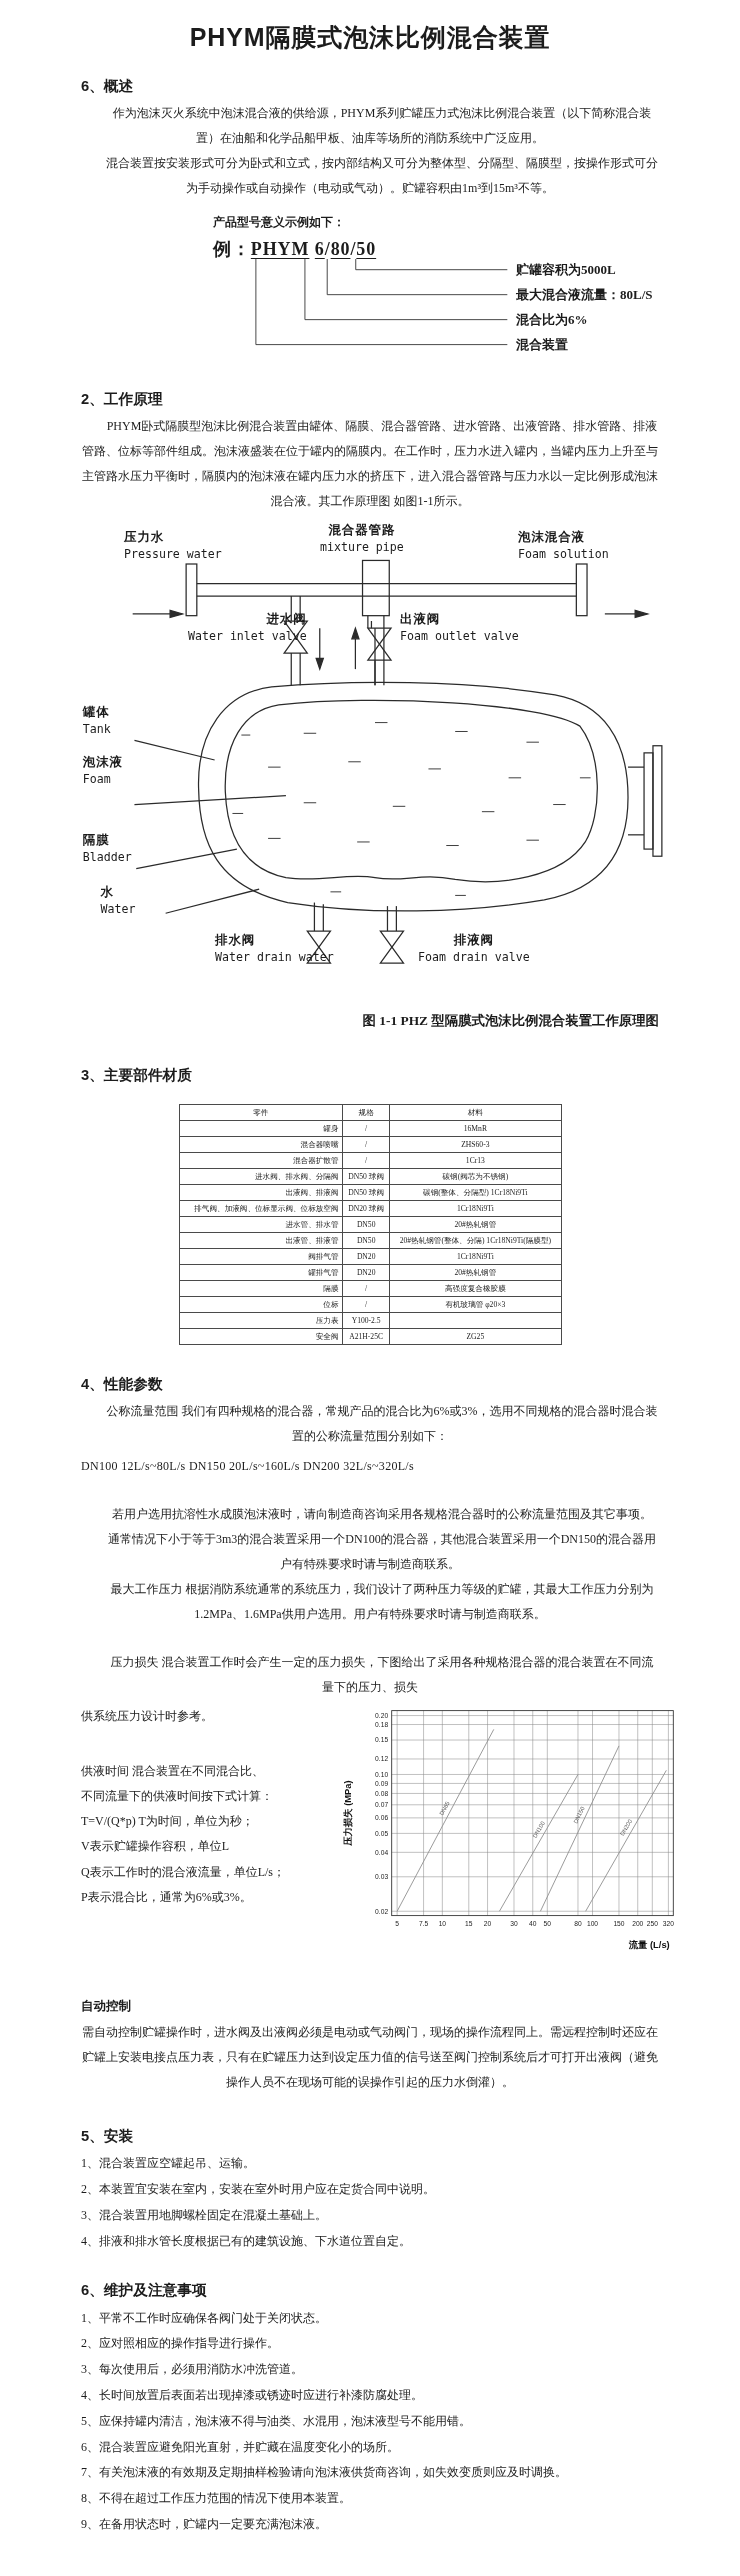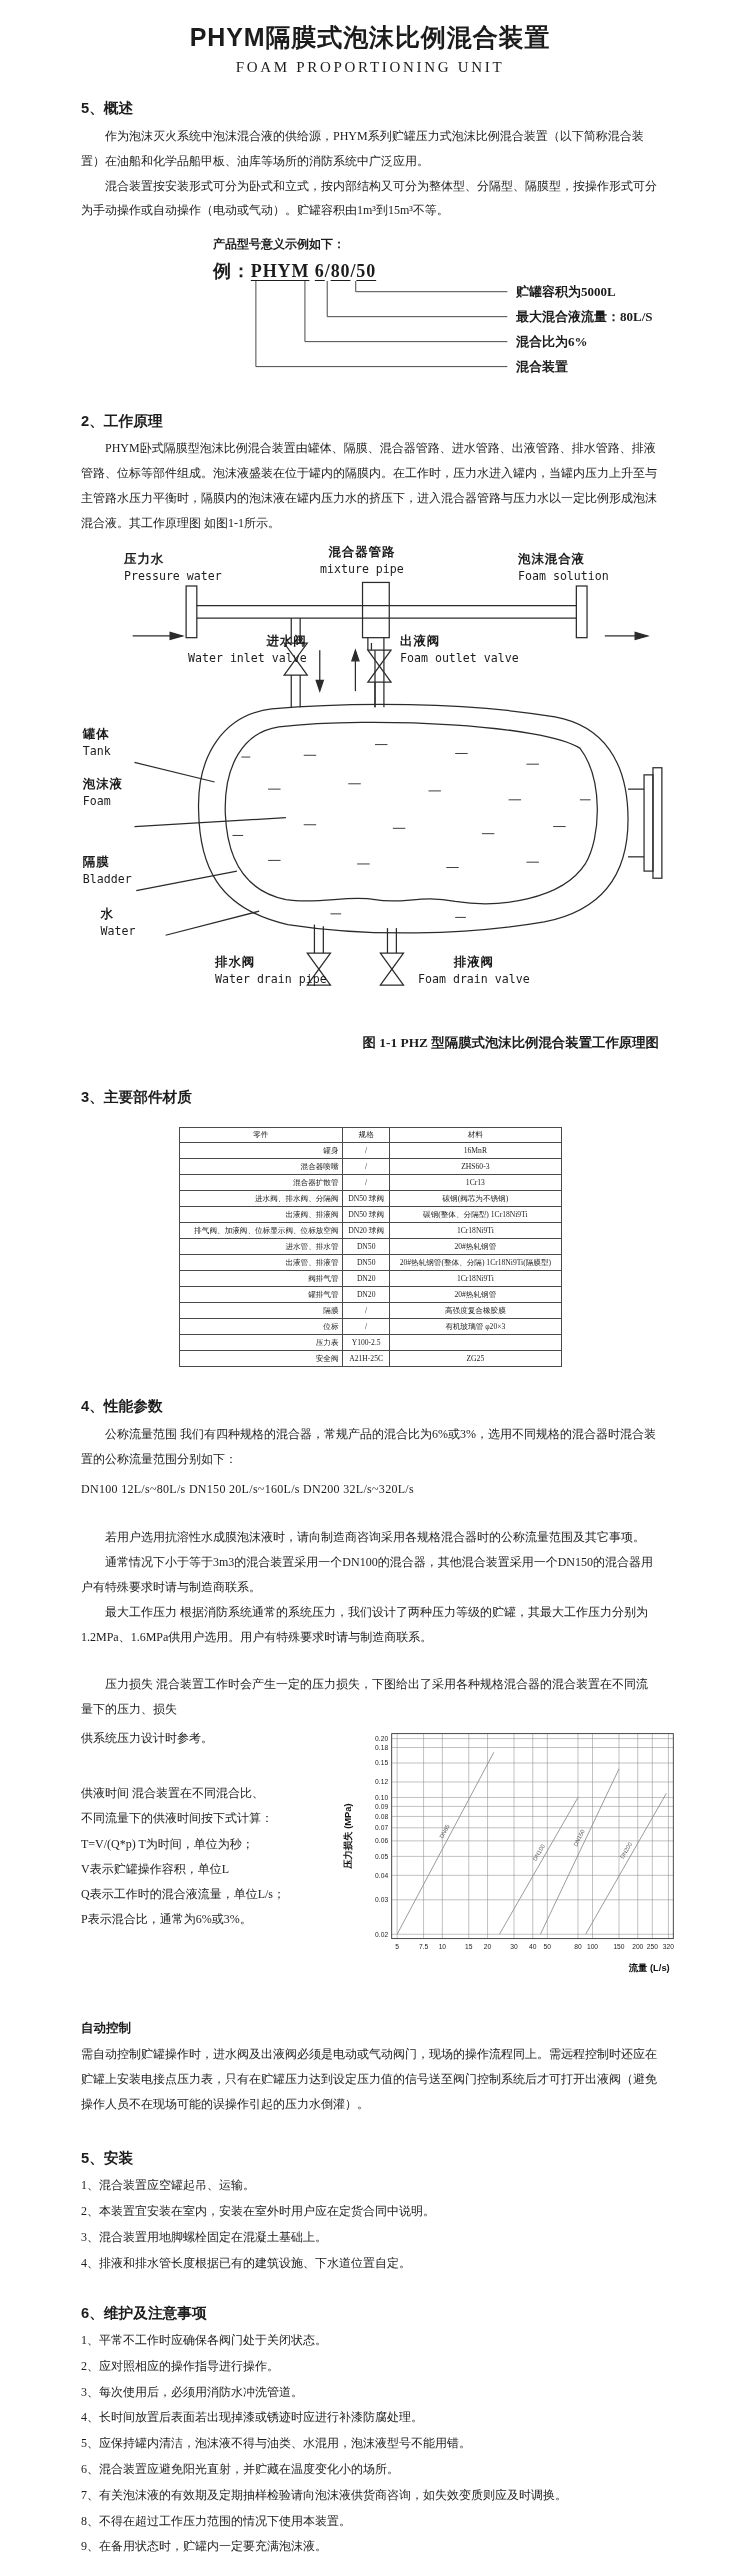--- a/index.html
+++ b/index.html
@@ -4,21 +4,21 @@
 <style>
   html,body{margin:0;padding:0;background:#ffffff;}
   .page{width:740px;margin:0 auto;background:#fff;color:#1c1c1c;
     font-family:"Liberation Serif","DejaVu Serif",serif;position:relative;padding-top:21px;}
   .content{width:578px;margin:0 auto;}
   .doc-title{font-family:"Liberation Sans","DejaVu Sans",sans-serif;font-weight:bold;
     font-size:25px;text-align:center;letter-spacing:0.9px;margin:0;}
   .doc-subtitle{font-size:15px;text-align:center;letter-spacing:2.7px;margin:5.3px 0 16px 0;}
   .sec-head{font-family:"Liberation Sans","DejaVu Sans",sans-serif;font-weight:bold;
     font-size:14.7px;margin:23px 0 5.3px 0;}
-  .para{font-size:12px;line-height:2.08;text-indent:2em;margin:0;}
+  .para{font-size:12px;line-height:2.08;text-indent:2em;margin:0;text-align:center;}
   .para.noindent{text-indent:0;}
   .flowline{font-size:12px;line-height:2.08;margin:5.3px 0;letter-spacing:0.3px;}
   
   .model-fig{position:relative;height:153px;margin-top:12.5px;}
   .model-intro{position:absolute;left:132px;top:0;font-size:12px;font-weight:bold;}
   .model-example{position:absolute;left:132px;top:23px;font-size:18px;font-weight:bold;letter-spacing:0.9px;}
   .model-example u{text-decoration:underline;text-underline-offset:2.7px;}
   .model-label{position:absolute;left:435px;font-size:13px;font-weight:bold;white-space:nowrap;}
   
   .fig1{position:relative;width:588px;height:464px;margin:14.3px auto 0 auto;}
@@ -40,23 +40,22 @@
   .list-line{font-size:12px;line-height:2.15;}
   svg text{font-family:"Liberation Sans","DejaVu Sans",sans-serif;}
 </style>
 </head>
 <body>
 
 <div class="page">
   <div class="content">
 
     <h1 class="doc-title">PHYM隔膜式泡沫比例混合装置</h1>
-    <div class="doc-subtitle">FOAM PROPORTIONING UNIT</div>
-
-    <div class="sec-head">5、概述</div>
+
+    <div class="sec-head">6、概述</div>
     <p class="para">作为泡沫灭火系统中泡沫混合液的供给源，PHYM系列贮罐压力式泡沫比例混合装置（以下简称混合装置）在油船和化学品船甲板、油库等场所的消防系统中广泛应用。</p>
     <p class="para">混合装置按安装形式可分为卧式和立式，按内部结构又可分为整体型、分隔型、隔膜型，按操作形式可分为手动操作或自动操作（电动或气动）。贮罐容积由1m³到15m³不等。</p>
 
     <div class="model-fig">
       <div class="model-intro">产品型号意义示例如下：</div>
       <div class="model-example">
         <span>例：</span><u>PHYM</u>&nbsp;<u>6</u>/<u>80</u>/<u>50</u>
       </div>
       <svg width="446" height="107" style="position:absolute;left:132px;top:45px" viewBox="0 0 500 120">
         <polyline points="160,0 160,12 330,12" fill="none" stroke="#333" stroke-width="1"></polyline>
@@ -188,21 +187,21 @@
       <div class="fig-label" style="left:1.8px;top:303px">
         <span class="cn">隔膜</span>
         <span class="en">Bladder</span>
       </div>
       <div class="fig-label" style="left:19.6px;top:355px">
         <span class="cn">水</span>
         <span class="en">Water</span>
       </div>
       <div class="fig-label" style="left:134px;top:403px;text-align:left">
         <span class="cn">排水阀</span>
-        <span class="en">Water drain pipe</span>
+        <span class="en">Water drain water</span>
       </div>
       <div class="fig-label" style="left:337px;top:403px;text-align:center">
         <span class="cn">排液阀</span>
         <span class="en">Foam drain valve</span>
       </div>
     </div>
     <p class="fig-caption">图 1-1 PHZ 型隔膜式泡沫比例混合装置工作原理图</p>
 
     <div class="sec-head" style="margin-top:36px">3、主要部件材质</div>
     <table class="mat-table">

